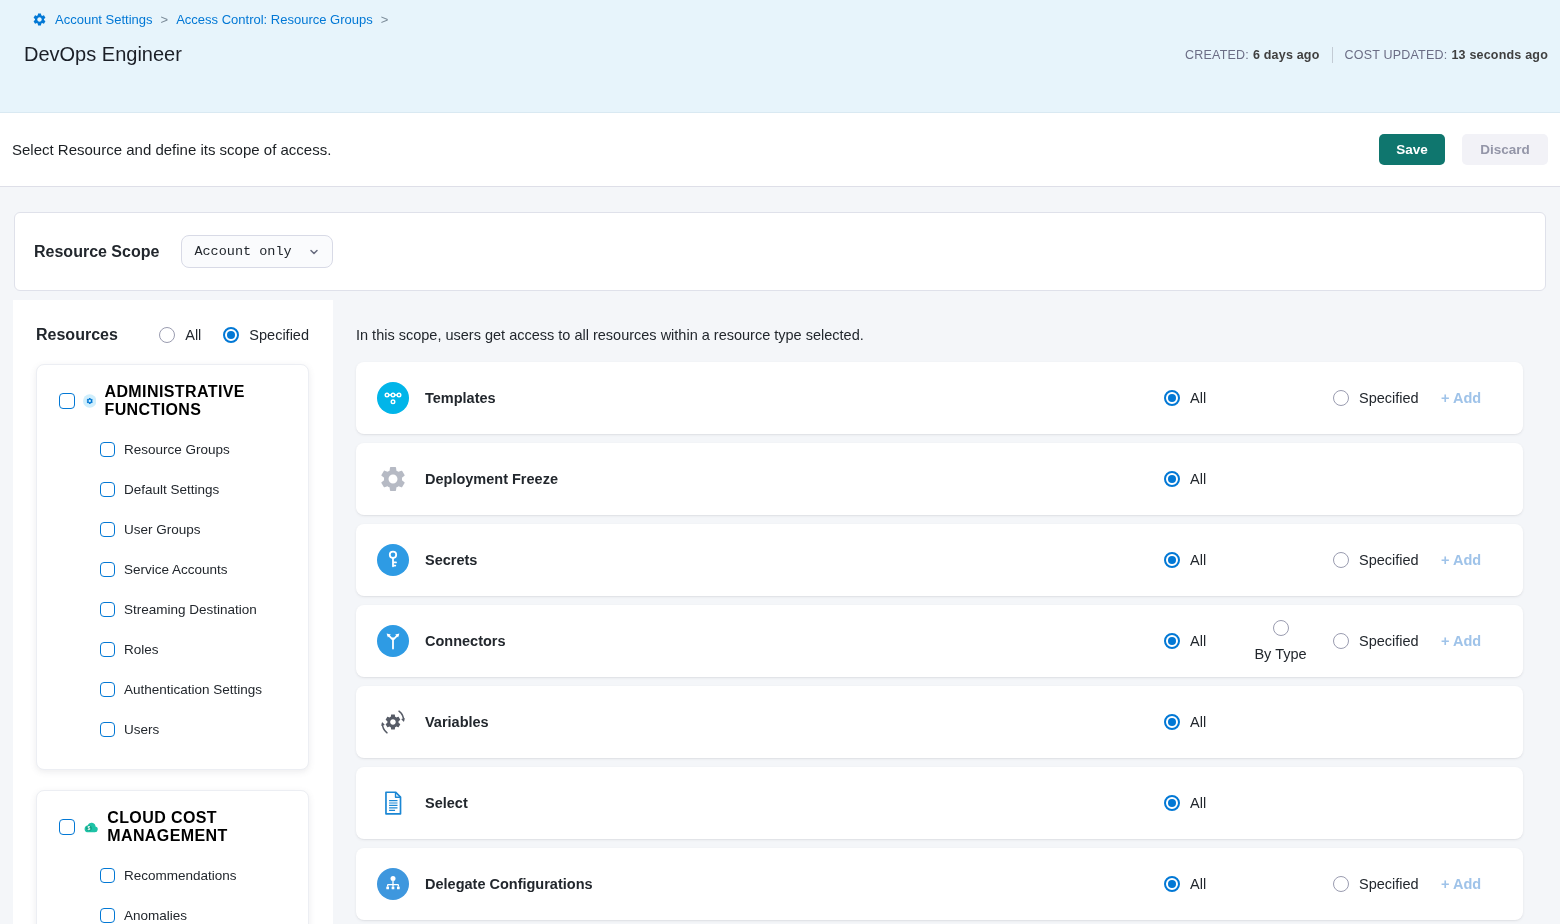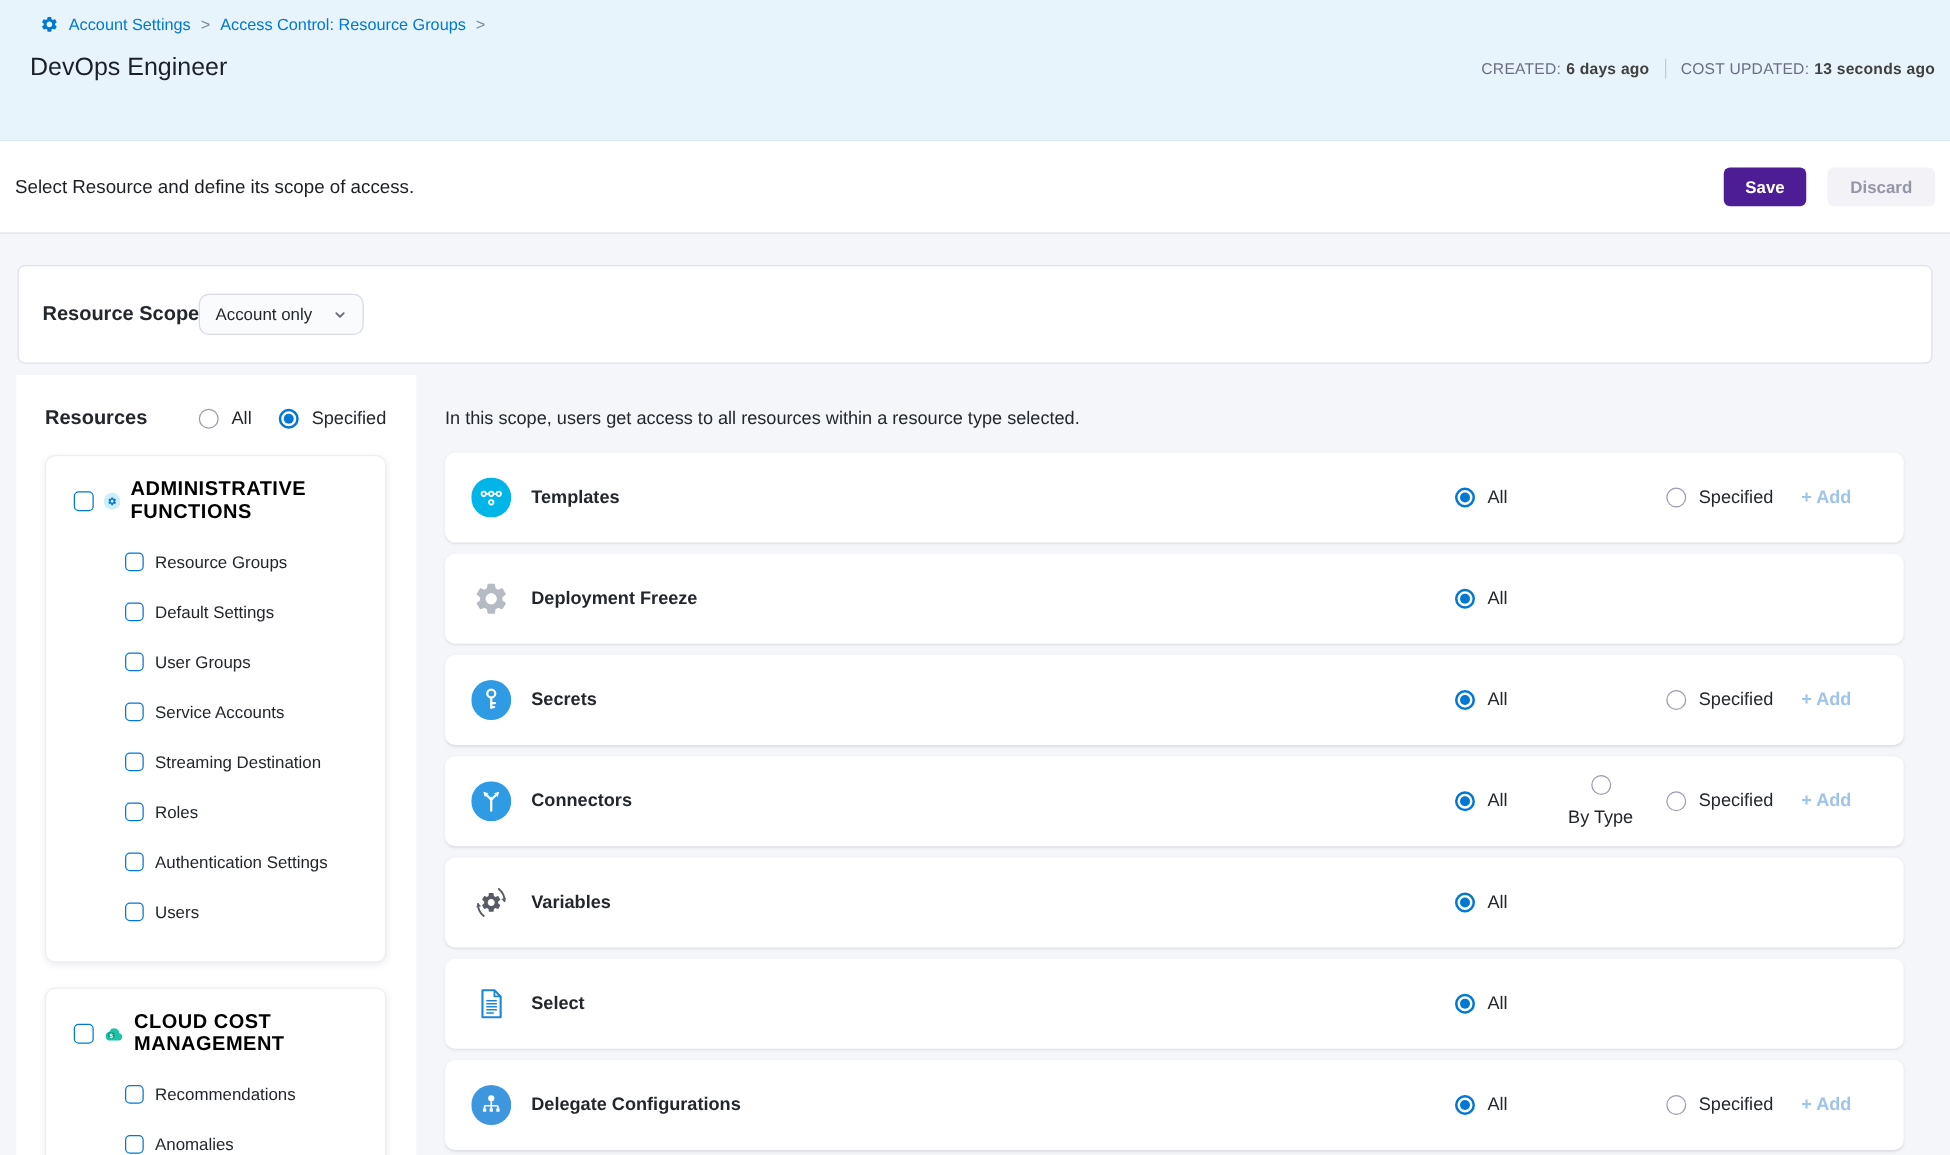--- a/index.html
+++ b/index.html
@@ -23,33 +23,33 @@
   .meta b { color: #404040; font-weight: 700; margin-left: 4px; }
   .meta .vdiv { width: 1px; height: 16px; background: #c3cbd4; margin: 0 12px; }
   
   .toolbar {
     height: 74px; background: #fff; border-bottom: 1px solid #dedfe8;
     display: flex; align-items: center; padding: 0 12px;
   }
   .toolbar-desc { font-size: 15px; color: #1b1f23; }
   .btns { margin-left: auto; display: flex; gap: 17px; }
   .btn { height: 31px; border: none; border-radius: 5px; font-family: inherit; font-size: 13.5px; font-weight: 700; cursor: pointer; }
-  .btn-save { width: 66px; background: #4c1d95; color: #fff; }
+  .btn-save { width: 66px; background: #0f766e; color: #fff; }
   .btn-discard { width: 86px; background: #f2f2f7; color: #9496a8; }
   
   .scope-card {
     margin: 25px 14px 0 14px; height: 79px; background: #fff;
     border: 1px solid #dfe1ea; border-radius: 6px;
-    display: flex; align-items: center; padding-left: 19px; 
+    display: flex; align-items: center; padding-left: 19px; gap: 22px;
   }
   .scope-label { font-size: 16px; font-weight: 700; }
   .dropdown {
     height: 33px; min-width: 132px; background: #fafbfd; border: 1px solid #d8dae6;
     border-radius: 8px; display: flex; align-items: center; gap: 16px;
-    padding: 12px 12px; font-size: 13.5px; color: #22272d; cursor: pointer;
+    padding: 12px 12px; font-size: 13.5px; color: #22272d; cursor: pointer; font-family: Liberation Mono, monospace;
   }
   .body-row { display: flex; margin-top: 9px; height: 624px; }
   
   .left-panel { width: 320px; margin-left: 13px; background: #fff; flex: none; }
   .lp-head { display: flex; align-items: center; padding: 26px 24px 0 23px; }
   .lp-title { font-size: 16px; font-weight: 700; }
   .lp-radios { margin-left: auto; display: flex; gap: 22px; }
   .sb-card {
     margin: 20px 24px 0 23px; background: #fff; border: 1px solid #eceef3;
     border-radius: 8px; box-shadow: 0 2px 6px rgba(96,97,112,.12);

